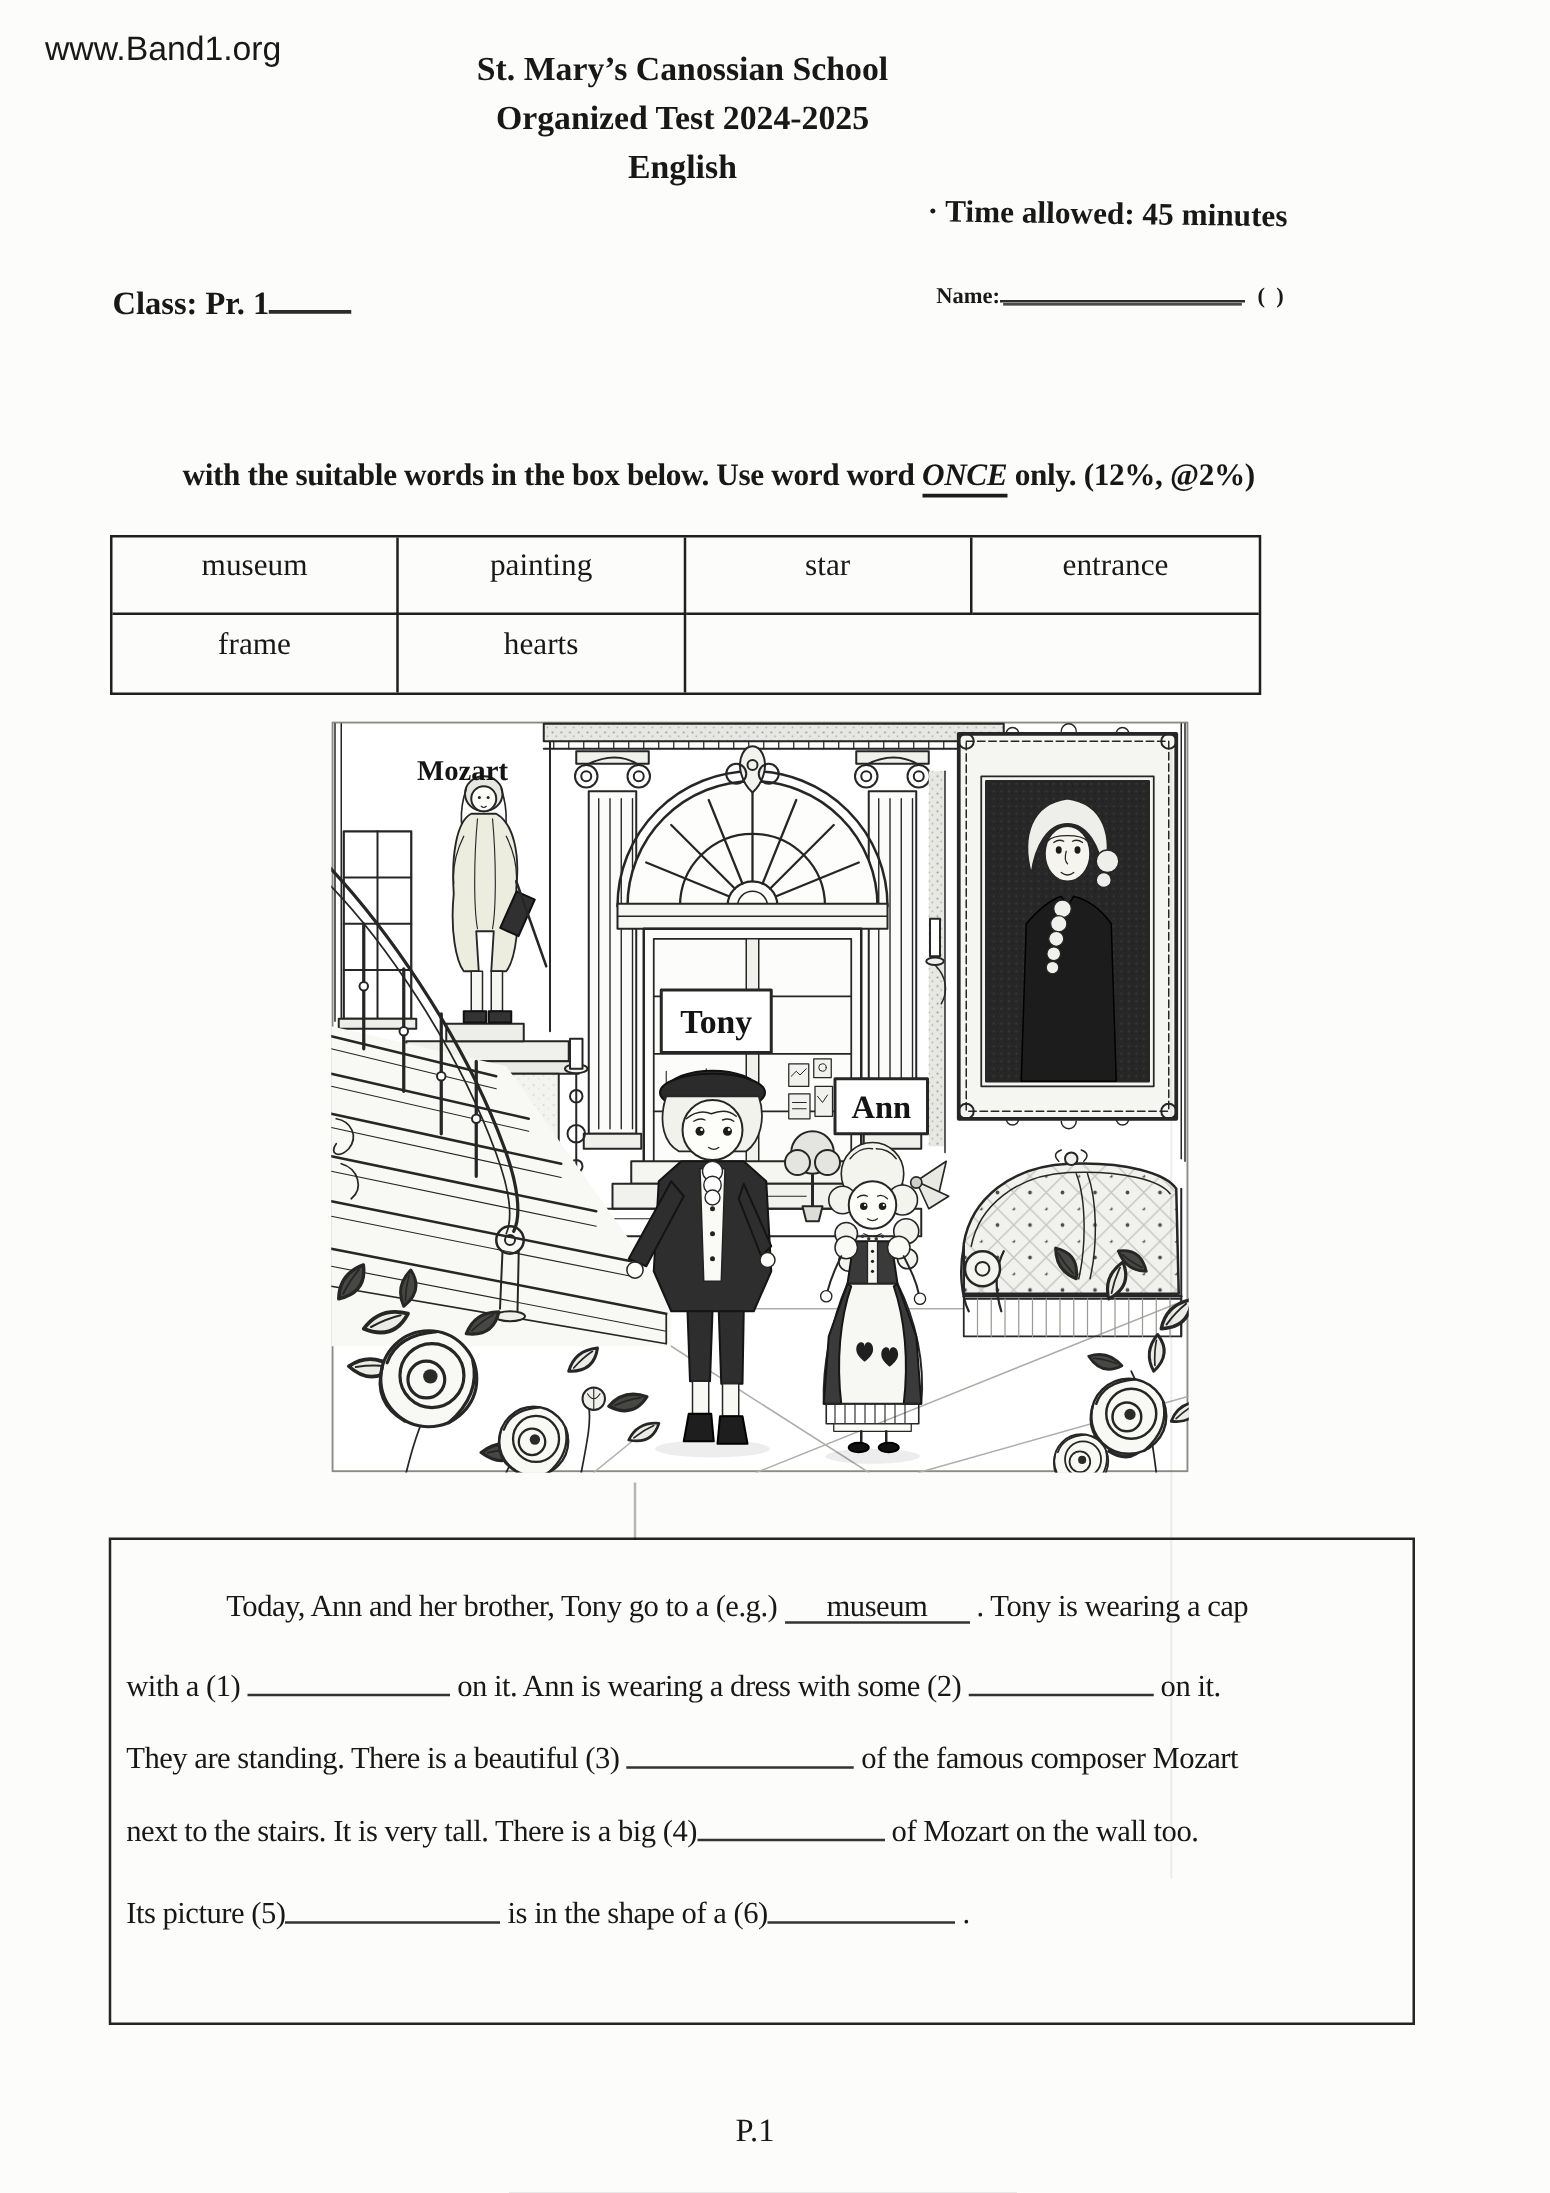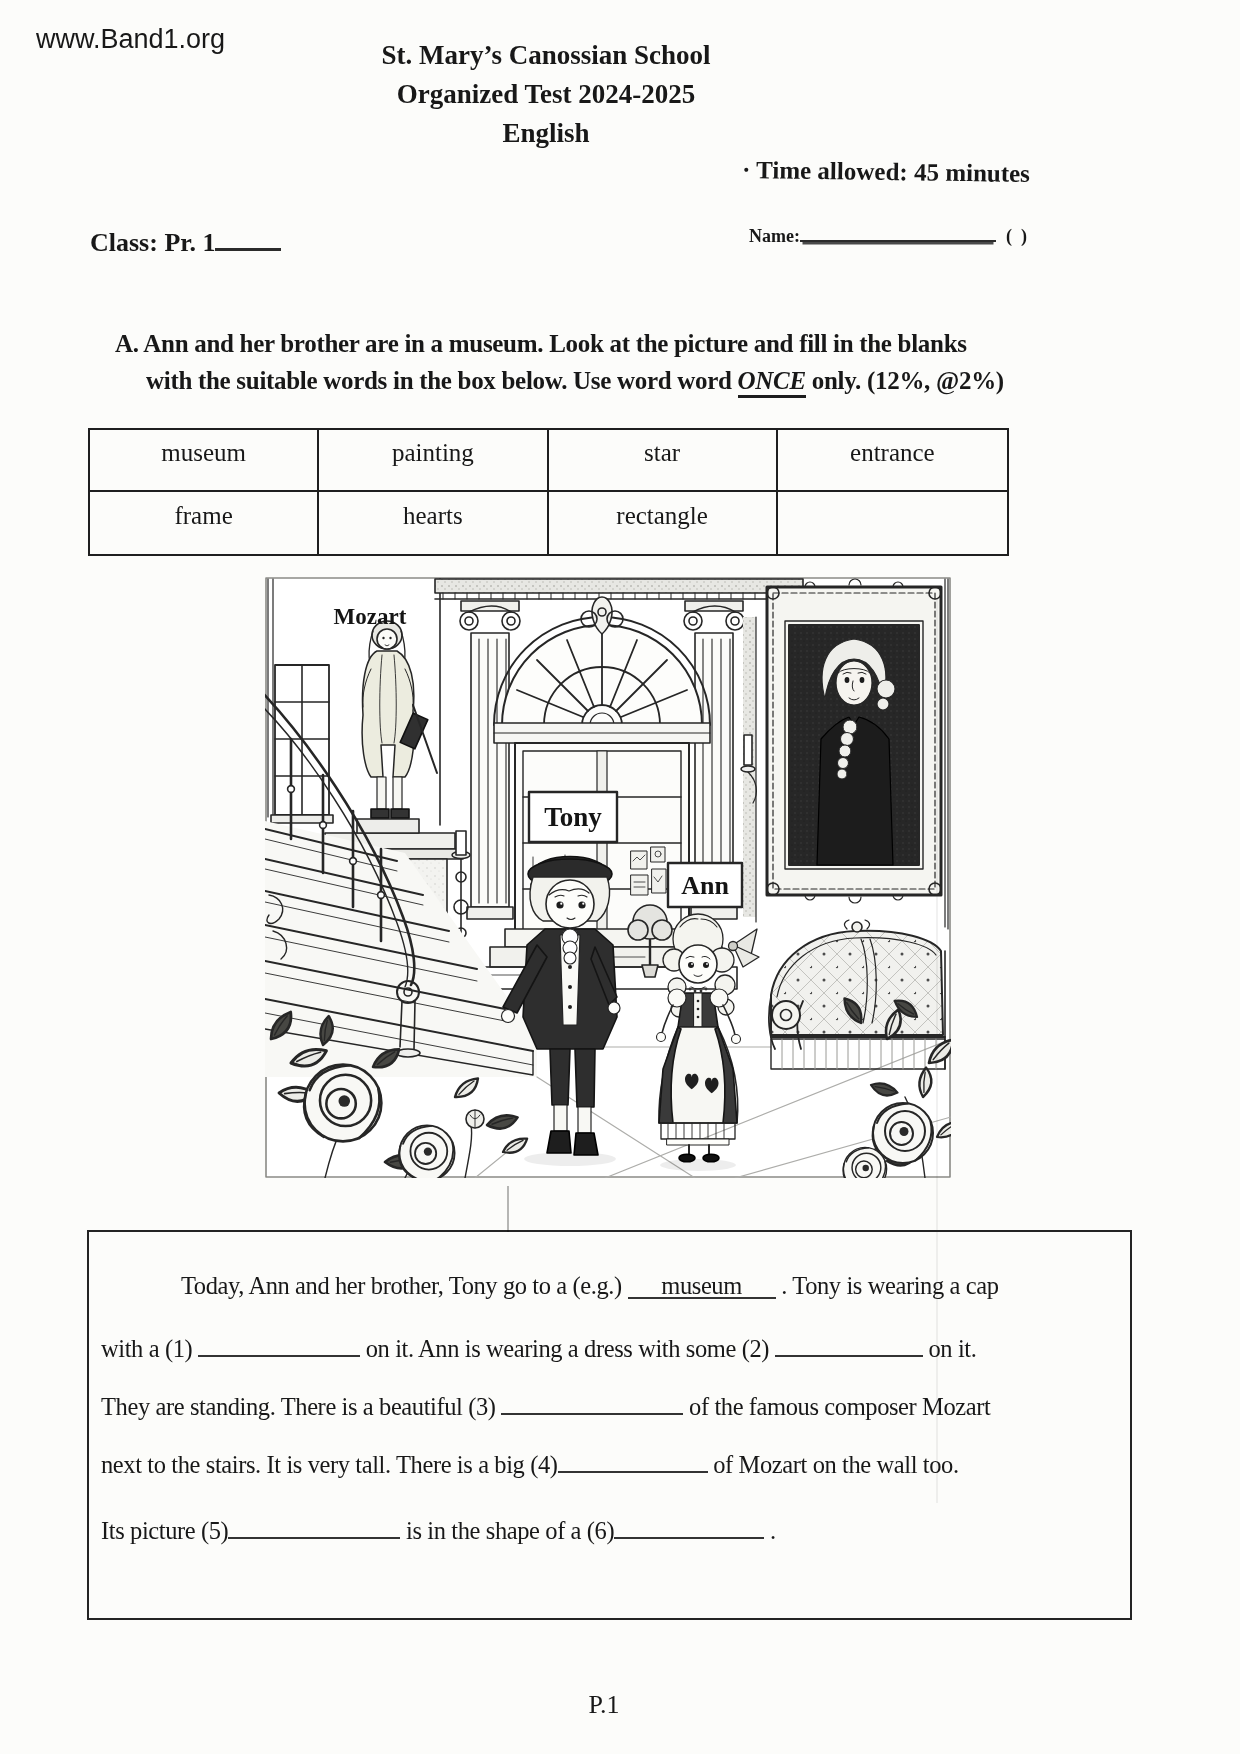--- a/index.html
+++ b/index.html
@@ -65,33 +65,31 @@
   <div class="abs timeallowed">· Time allowed: 45 minutes</div>
 
   <div class="abs classrow">
     <span>Class: Pr. 1</span><span class="blankline classblank"></span>
   </div>
 
   <div class="abs namerow">
     <span>Name:</span><span class="blankline nameblank"></span><span class="brackets">(  )</span>
   </div>
 
-  <div class="abs secA1">A. Ann and her brother are in a museum. Look at the picture and fill in the blanks</div>
   <div class="abs secA2">
     <span>with the suitable words in the box below. Use word word </span><span class="uonce">ONCE</span><span> only. (12%, @2%)</span>
   </div>
 
   <div class="wordbox">
     <div class="cell">museum</div>
     <div class="cell">painting</div>
     <div class="cell">star</div>
     <div class="cell">entrance</div>
     <div class="cell">frame</div>
     <div class="cell">hearts</div>
-    <div class="cell">rectangle</div>
   </div>
 
   <div class="picture">
   <svg viewBox="0 0 686 601" width="686" height="601" xmlns="http://www.w3.org/2000/svg">
     <defs>
       <pattern id="stone" width="8" height="8" patternUnits="userSpaceOnUse">
         <rect width="8" height="8" fill="#f3f3f0"></rect>
         <circle cx="2" cy="3" r="0.7" fill="#c9c9c4"></circle>
             <circle cx="6" cy="6" r="0.6" fill="#d8d8d3"></circle>
       </pattern>

